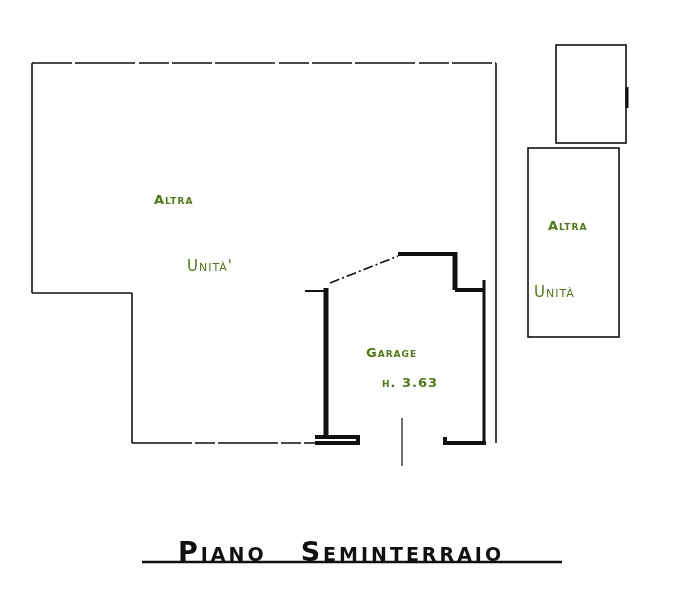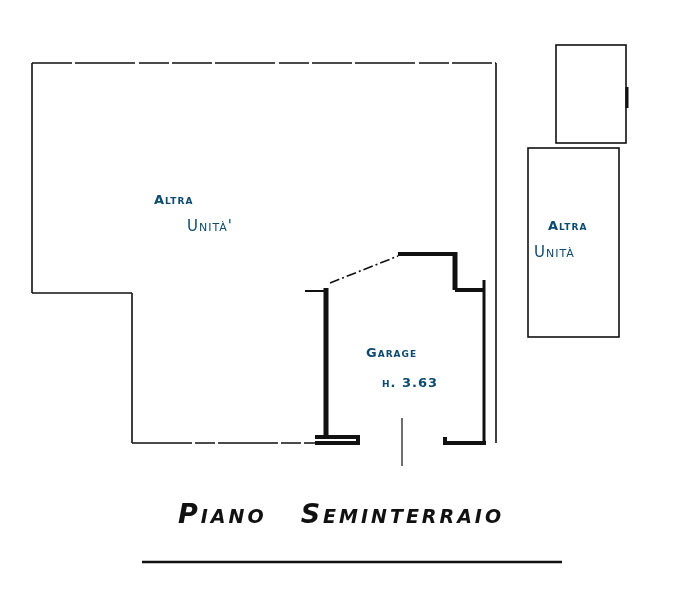--- a/index.html
+++ b/index.html
@@ -1,21 +1,21 @@
 <!DOCTYPE html>
 <html><head>
 <meta charset="utf-8">
 <style>
   html, body { margin: 0; padding: 0; background: #ffffff; }
   body { width: 681px; height: 605px; position: relative; overflow: hidden; font-family: "DejaVu Sans", sans-serif; }
   svg { position: absolute; left: 0; top: 0; }
-  .lbl { position: absolute; color: #0c4a6e; font-family: "DejaVu Sans", sans-serif; font-variant: small-caps; letter-spacing: 1px; white-space: nowrap; }
+  .lbl { position: absolute; color: #4d7c0f; font-family: "DejaVu Sans", sans-serif; font-variant: small-caps; letter-spacing: 1px; white-space: nowrap; }
   .lbl-sm { font-size: 13px; font-weight: bold; }
-  .lbl-md { font-size: 15px; }
-  .title { position: absolute; left: 178px; top: 498px; font-size: 27px; font-weight: bold; letter-spacing: 3px; color: #111; font-family: "DejaVu Sans", sans-serif; white-space: nowrap; font-style: italic; }
+  .lbl-md { font-size: 15px; margin-top: 40px; }
+  .title { position: absolute; left: 178px; top: 536px; font-size: 27px; font-weight: bold; letter-spacing: 3px; color: #111; font-family: "DejaVu Sans", sans-serif; white-space: nowrap; }
   .title .w2 { margin-left: 34px; }
 </style>
 </head>
 <body>
 
 <svg width="681" height="605" viewBox="0 0 681 605">
 
   <g fill="none" stroke="#111" stroke-width="1.6">
     <line x1="32" y1="63" x2="496" y2="63" stroke-dasharray="40 3 60 4 30 3"></line>
     <line x1="32" y1="63" x2="32" y2="293"></line>

